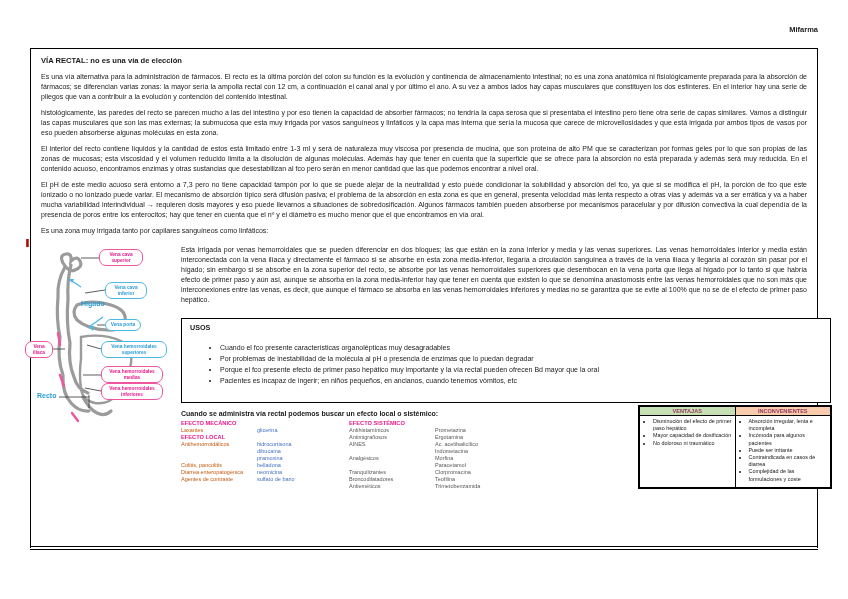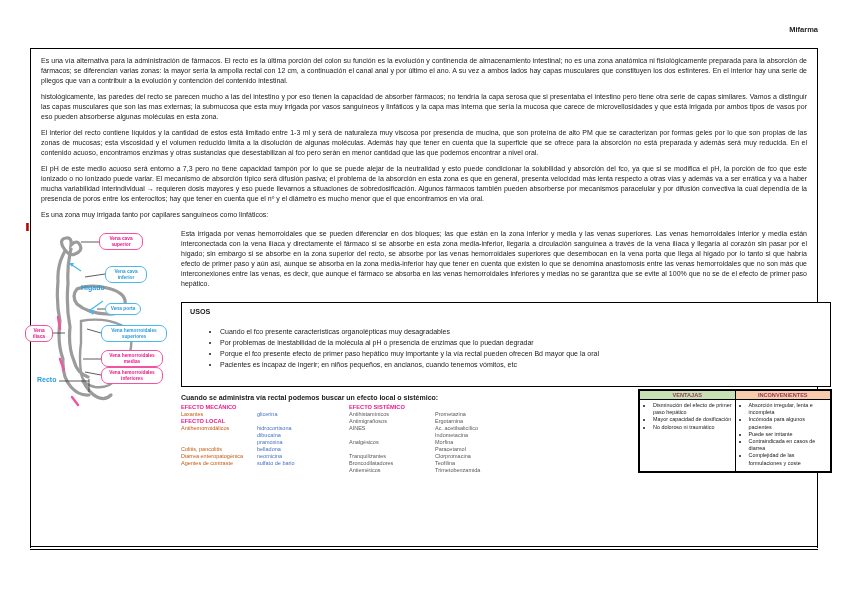--- a/index.html
+++ b/index.html
@@ -58,20 +58,21 @@
   .vi-table ul { list-style:disc; padding-left:11px; }
   .vi-table li { font-size:5.4px; line-height:7.2px; }
 </style>
 </head>
 <body>
 
 <div class="brand">Mifarma</div>
 
 <div class="main-box">
 
+  <div class="doc-title">VÍA RECTAL: no es una vía de elección</div>
   <p class="para">Es una vía alternativa para la administración de fármacos. El recto es la última porción del colon su función es la evolución y continencia de almacenamiento intestinal; no es una zona anatómica ni fisiológicamente preparada para la absorción de fármacos; se diferencian varias zonas: la mayor sería la ampolla rectal con 12 cm, a continuación el canal anal y por último el ano. A su vez a ambos lados hay capas musculares que constituyen los dos esfínteres. En el interior hay una serie de pliegos que van a contribuir a la evolución y contención del contenido intestinal.</p>
   <p class="para">histológicamente, las paredes del recto se parecen mucho a las del intestino y por eso tienen la capacidad de absorber fármacos; no tendría la capa serosa que si presentaba el intestino pero tiene otra serie de capas similares. Vamos a distinguir las capas musculares que son las mas externas; la submucosa que esta muy irrigada por vasos sanguíneos y linfáticos y la capa mas interna que sería la mucosa que carece de microvellosidades y que está irrigada por ambos tipos de vasos por eso pueden absorberse algunas moléculas en esta zona.</p>
   <p class="para">El interior del recto contiene líquidos y la cantidad de estos está limitado entre 1-3 ml y será de naturaleza muy viscosa por presencia de mucina, que son proteína de alto PM que se caracterizan por formas geles por lo que son propias de las zonas de mucosas; esta viscosidad y el volumen reducido limita a la disolución de algunas moléculas. Además hay que tener en cuenta que la superficie que se ofrece para la absorción no está preparada y además será muy reducida. En el contenido acuoso, encontramos enzimas y otras sustancias que desestabilizan al fco pero serán en menor cantidad que las que podemos encontrar a nivel oral.</p>
   <p class="para">El pH de este medio acuoso será entorno a 7,3 pero no tiene capacidad tampón por lo que se puede alejar de la neutralidad y esto puede condicionar la solubilidad y absorción del fco, ya que si se modifica el pH, la porción de fco que este ionizado o no ionizado puede variar. El mecanismo de absorción típico será difusión pasiva; el problema de la absorción en esta zona es que en general, presenta velocidad más lenta respecto a otras vías y además va a ser errática y va a haber mucha variabilidad interindividual → requieren dosis mayores y eso puede llevarnos a situaciones de sobredosificación. Algunos fármacos también pueden absorberse por mecanismos paracelular y por difusión convectiva la cual dependía de la presencia de poros entre los enterocitos; hay que tener en cuenta que el nº y el diámetro es mucho menor que el que encontramos en vía oral.</p>
   <p class="para last">Es una zona muy irrigada tanto por capilares sanguíneos como linfáticos:</p>
 
   <div class="lower">
     <span class="red-marker">I</span>
 
     <div class="anatomy">

